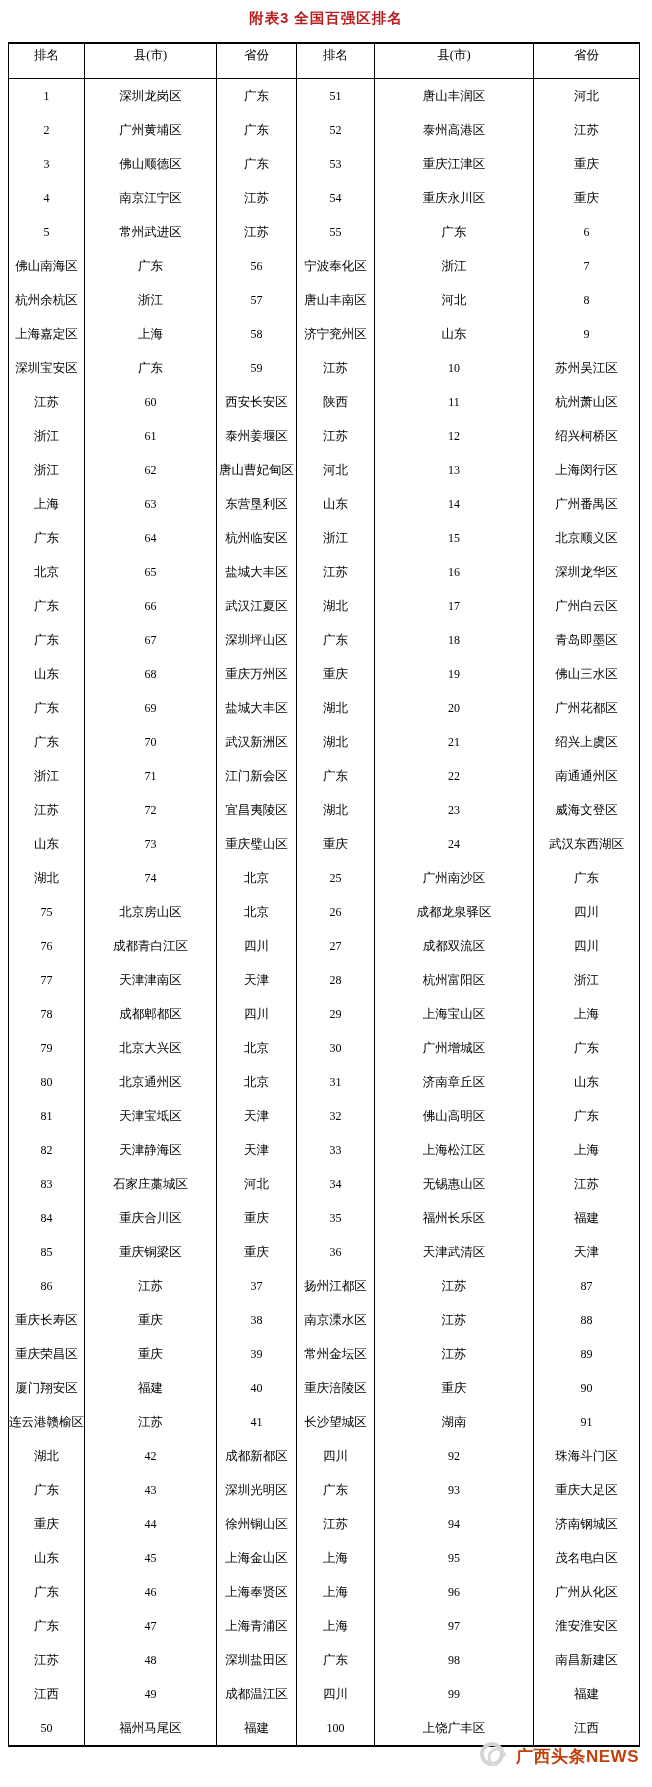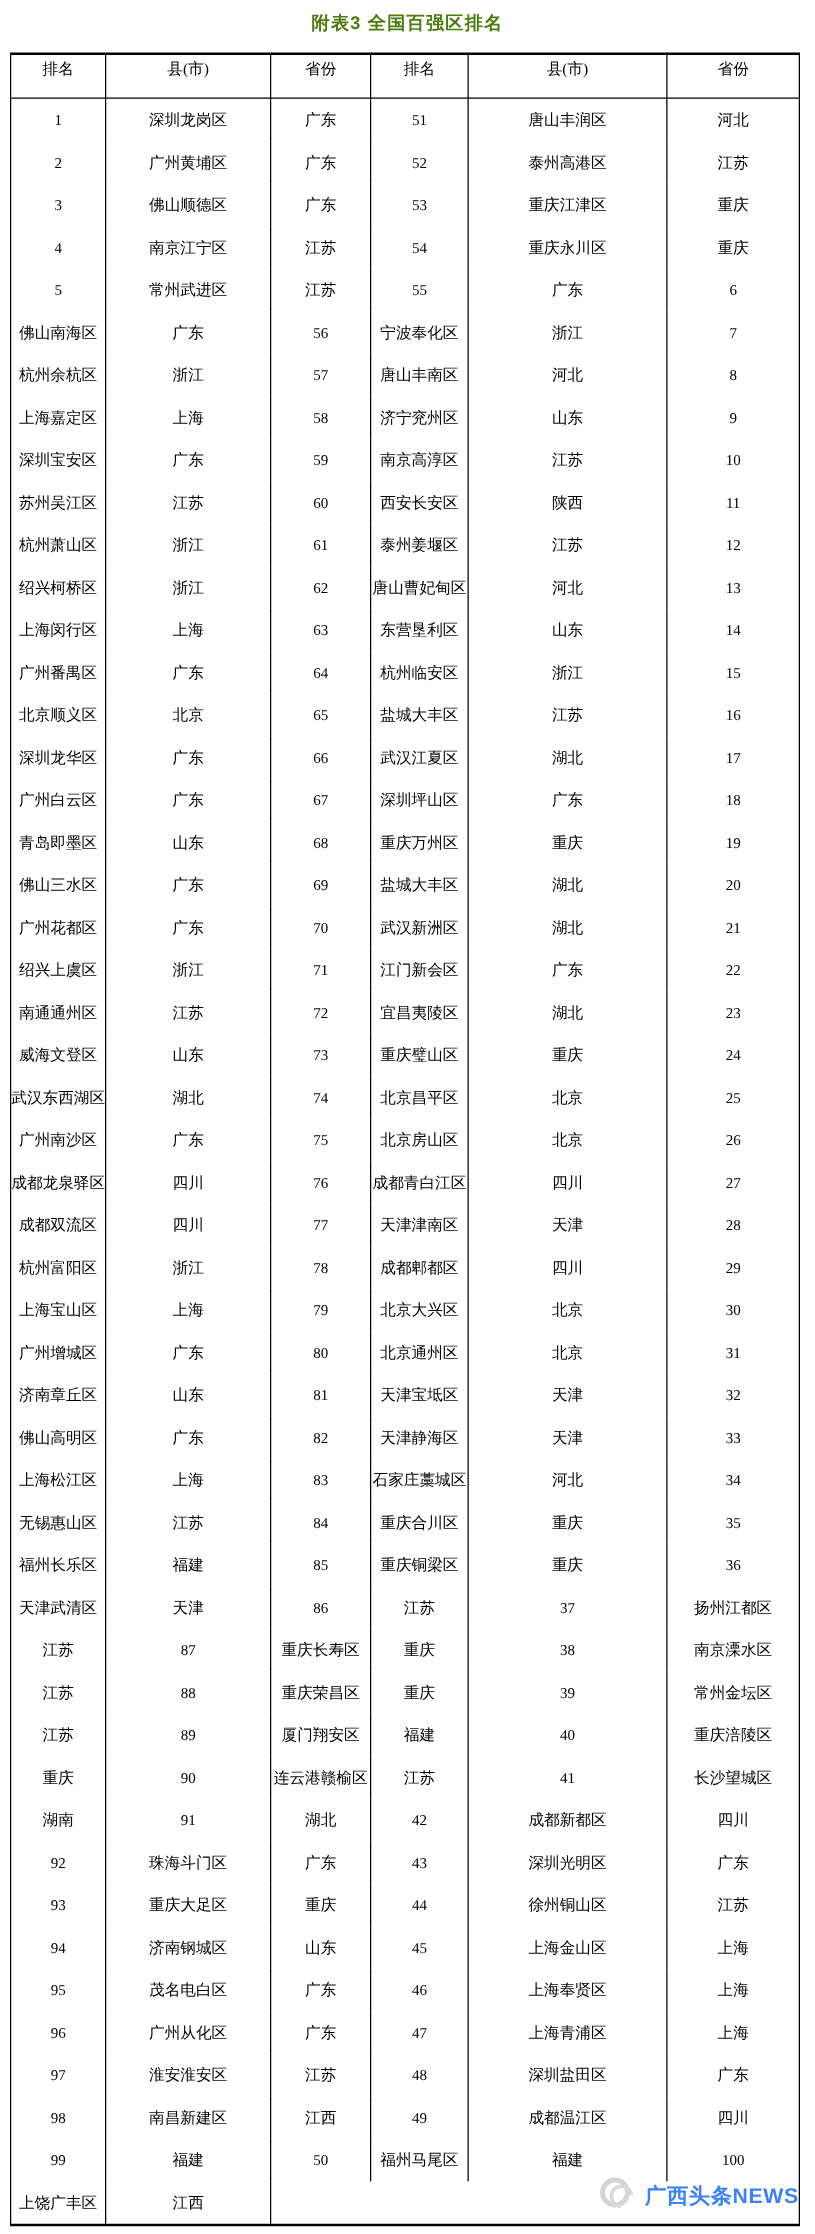--- a/index.html
+++ b/index.html
@@ -15,21 +15,21 @@
   .page-title {
     position: absolute;
     top: 9px;
     left: 0;
     width: 652px;
     text-align: center;
     font-family: "Liberation Sans", sans-serif;
     font-weight: bold;
     font-size: 14.5px;
     letter-spacing: 1px;
-    color: #4d7c0f;
+    color: #b91c1c;
   }
   .ranking-table {
     position: absolute;
     top: 42px;
     left: 8px;
     width: 632px;
     border: 1px solid #000000;
     border-top-width: 2px;
     border-bottom-width: 2px;
     background: #ffffff;
@@ -59,21 +59,21 @@
   }
   .cell:nth-child(6n) { border-right: none; }
   .rank-col { font-size: 12px; font-family: "Liberation Serif", serif; }
   .watermark {
     position: absolute;
     top: 1739px;
     left: 477px;
     display: flex;
     align-items: center;
     gap: 3px;
-    color: #3b82f6;
+    color: #c2410c;
     font-family: "Liberation Sans", sans-serif;
     font-size: 17px;
     font-weight: bold;
     letter-spacing: 0.5px;
     pointer-events: none;
     white-space: nowrap;
   }
   .watermark svg { display: block; }
 </style>
 </head>
@@ -135,21 +135,20 @@
       <div class="cell rank-col">8</div>
       <div class="cell">上海嘉定区</div>
       <div class="cell">上海</div>
       <div class="cell rank-col">58</div>
       <div class="cell">济宁兖州区</div>
       <div class="cell">山东</div>
       <div class="cell rank-col">9</div>
       <div class="cell">深圳宝安区</div>
       <div class="cell">广东</div>
       <div class="cell rank-col">59</div>
-      <div class="cell">南京高淳区</div>
       <div class="cell">江苏</div>
       <div class="cell rank-col">10</div>
       <div class="cell">苏州吴江区</div>
       <div class="cell">江苏</div>
       <div class="cell rank-col">60</div>
       <div class="cell">西安长安区</div>
       <div class="cell">陕西</div>
       <div class="cell rank-col">11</div>
       <div class="cell">杭州萧山区</div>
       <div class="cell">浙江</div>
@@ -225,21 +224,20 @@
       <div class="cell rank-col">23</div>
       <div class="cell">威海文登区</div>
       <div class="cell">山东</div>
       <div class="cell rank-col">73</div>
       <div class="cell">重庆璧山区</div>
       <div class="cell">重庆</div>
       <div class="cell rank-col">24</div>
       <div class="cell">武汉东西湖区</div>
       <div class="cell">湖北</div>
       <div class="cell rank-col">74</div>
-      <div class="cell">北京昌平区</div>
       <div class="cell">北京</div>
       <div class="cell rank-col">25</div>
       <div class="cell">广州南沙区</div>
       <div class="cell">广东</div>
       <div class="cell rank-col">75</div>
       <div class="cell">北京房山区</div>
       <div class="cell">北京</div>
       <div class="cell rank-col">26</div>
       <div class="cell">成都龙泉驿区</div>
       <div class="cell">四川</div>

